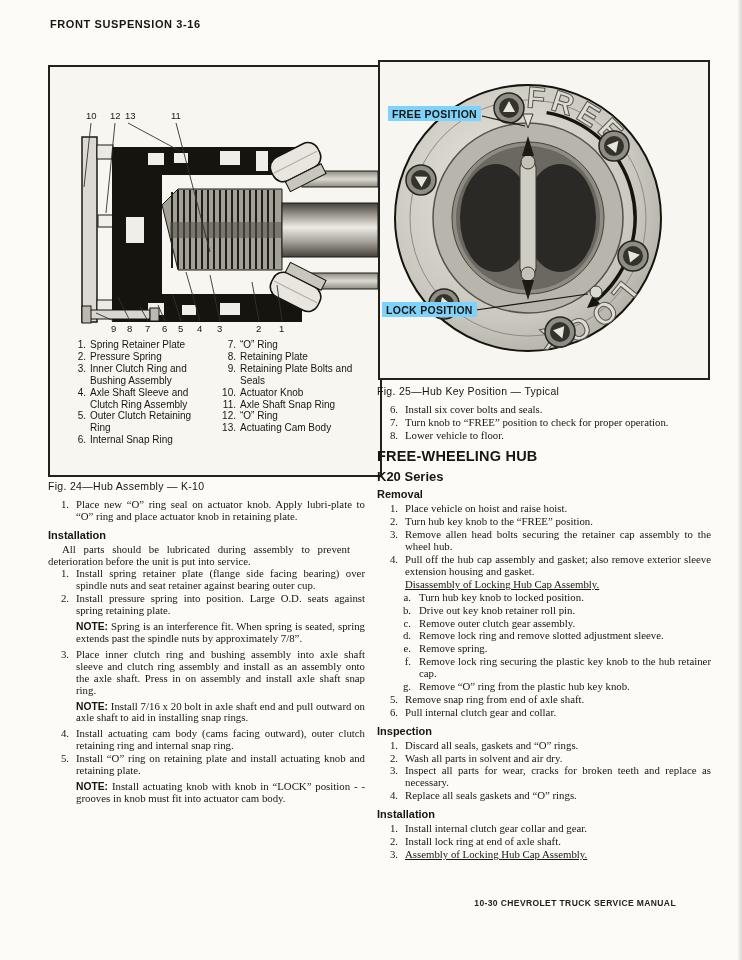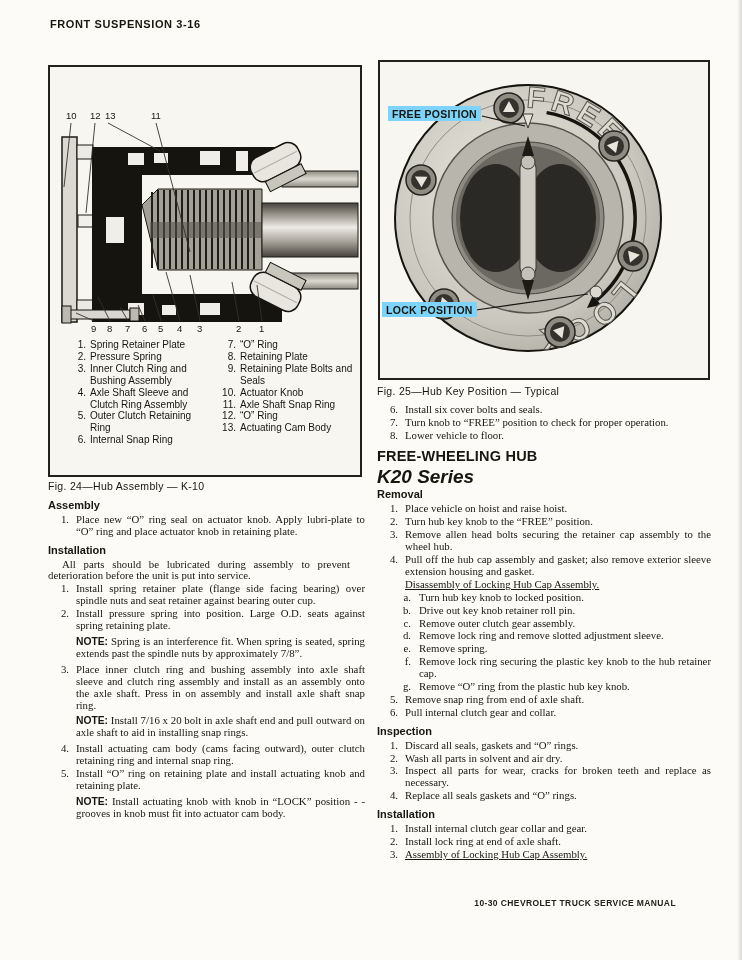--- a/index.html
+++ b/index.html
@@ -3,33 +3,33 @@
 <meta charset="utf-8">
 <style>
   html,body{margin:0;padding:0;background:#e9e7e2;}
   .page{position:relative;width:742px;height:960px;background:#fcfbf7;color:#18160f;
         font-family:"Liberation Serif",serif;overflow:hidden;}
   .page::after{content:"";position:absolute;right:0;top:0;width:5px;height:100%;
         background:linear-gradient(to left,rgba(0,0,0,.14),rgba(0,0,0,0));pointer-events:none;}
   .hdr{position:absolute;left:50px;top:18px;font-family:"Liberation Sans",sans-serif;
         font-weight:bold;font-size:11px;letter-spacing:.6px;}
   .figbox{position:absolute;border:2px solid #23211b;background:#f7f6f1;}
-  #figbox24{left:48px;top:65px;width:310px;height:408px;}
+  #figbox24{left:48px;top:65px;width:310px;height:408px;padding-left:20px;}
   #figbox25{left:378px;top:60px;width:328px;height:316px;}
   .caption{font-family:"Liberation Sans",sans-serif;font-size:10.5px;
         letter-spacing:.3px;margin:0 0 6px 0;}
   .coltext{position:absolute;}
   #left-text{left:48px;top:481px;width:317px;}
   #right-text{left:377px;top:386px;width:334px;}
   .h-sec{font-family:"Liberation Sans",sans-serif;font-weight:bold;font-size:11px;
         margin:7px 0 2px 0;}
   .h-big{font-family:"Liberation Sans",sans-serif;font-weight:bold;font-size:14.5px;
         margin:9px 0 2px 0;letter-spacing:.2px;}
-  .h-mid{font-family:"Liberation Sans",sans-serif;font-weight:bold;font-size:19px;
-        margin:8px 0 2px 0;font-style:italic;}
+  .h-mid{font-family:"Liberation Sans",sans-serif;font-weight:bold;font-size:13px;
+        margin:8px 0 2px 0;}
   .body-txt{font-size:10.8px;line-height:11.9px;text-align:justify;}
   .intro{margin:0 15px 1px 0;text-indent:14px;}
   .li{position:relative;padding-left:28px;margin:0 0 1px 0;}
   .li .n{position:absolute;left:2px;width:19px;text-align:right;}
   .li.sub{margin-left:16px;padding-left:26px;}
   .li.sub .n{left:4px;width:14px;}
   .note{margin:4px 0 4px 28px;}
   .note .nl{font-family:"Liberation Sans",sans-serif;font-weight:bold;font-size:10.3px;margin-top:6px;}
   .u{text-decoration:underline;}
   .parts{position:absolute;left:0;top:272px;width:100%;
@@ -262,21 +262,20 @@
       <line x1="102" y1="54" x2="145" y2="64" stroke="#16140f" stroke-width="1.2"></line>
       <line x1="96" y1="248" x2="208" y2="232" stroke="#16140f" stroke-width="1.2"></line>
     </svg>
     <div class="pos-label" id="free-label">FREE POSITION</div>
     <div class="pos-label" id="lock-label">LOCK POSITION</div>
   </div>
 
   <div class="coltext body-txt" id="left-text">
     <div class="caption">Fig. 24—Hub Assembly — K-10</div>
 
-    <div class="h-sec">Assembly</div>
     <div class="li"><span class="n">1.</span><span>Place new “O” ring seal on actuator knob. Apply lubri-plate to “O” ring and place actuator knob in retaining plate.</span></div>
 
     <div class="h-sec">Installation</div>
     <p class="intro">All parts should be lubricated during assembly to prevent deterioration before the unit is put into service.</p>
     <div class="li"><span class="n">1.</span><span>Install spring retainer plate (flange side facing bearing) over spindle nuts and seat retainer against bearing outer cup.</span></div>
     <div class="li"><span class="n">2.</span><span>Install pressure spring into position. Large O.D. seats against spring retaining plate.</span></div>
     <div class="note"><span class="nl">NOTE:</span> <span>Spring is an interference fit. When spring is seated, spring extends past the spindle nuts by approximately 7/8”.</span></div>
     <div class="li"><span class="n">3.</span><span>Place inner clutch ring and bushing assembly into axle shaft sleeve and clutch ring assembly and install as an assembly onto the axle shaft. Press in on assembly and install axle shaft snap ring.</span></div>
     <div class="note"><span class="nl">NOTE:</span> <span>Install 7/16 x 20 bolt in axle shaft end and pull outward on axle shaft to aid in installing snap rings.</span></div>
     <div class="li"><span class="n">4.</span><span>Install actuating cam body (cams facing outward), outer clutch retaining ring and internal snap ring.</span></div>

